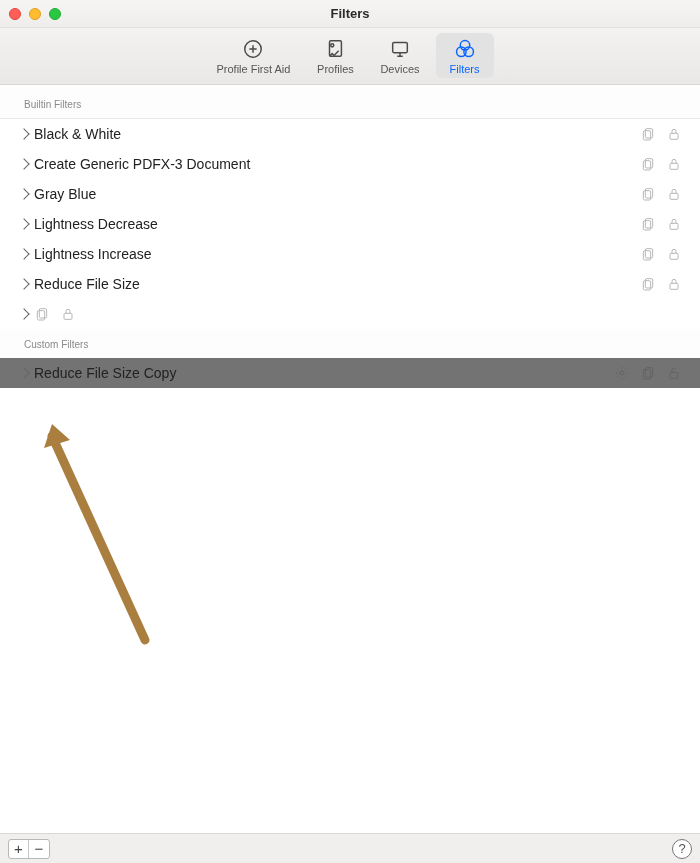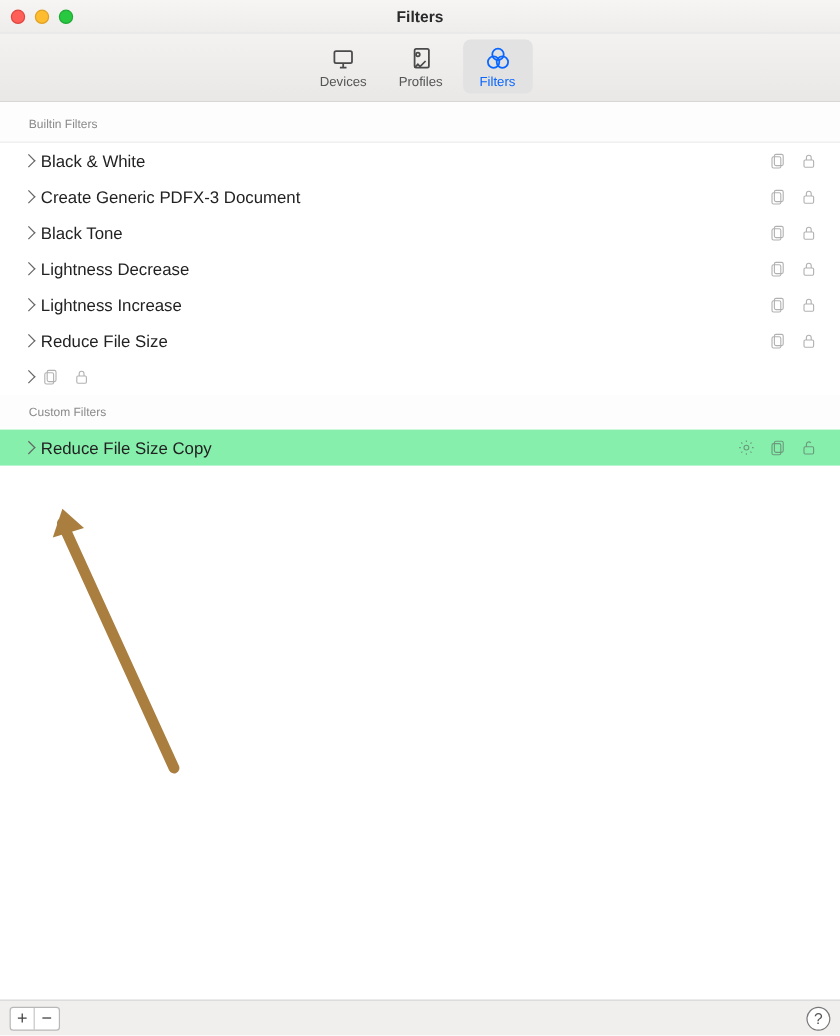--- a/index.html
+++ b/index.html
@@ -68,21 +68,21 @@
     .section-header.sub { padding-top: 10px; border-top: none; border-bottom: none; }
     .list { background: #fff; }
     .row {
       display: flex;
       align-items: center;
       padding: 6px 12px 6px 20px;
       font-size: 14px;
       color: #222;
       min-height: 30px;
     }
-    .row.selected { background: #86efac; }
+    .row.selected { background: #737373; }
     .disclosure {
       width: 8px; height: 8px;
       border-right: 1.6px solid #666;
       border-bottom: 1.6px solid #666;
       transform: rotate(-45deg);
       margin-right: 6px;
       flex-shrink: 0;
     }
     .row-label { flex: 1; }
     .row-icons { display: flex; gap: 10px; align-items: center; padding-right: 6px; }
@@ -139,36 +139,45 @@
     <div class="dot yellow"></div>
     <div class="dot green"></div>
   </div>
   <div class="title">Filters</div>
 </div>
 
 <div class="toolbar">
   <div class="tab">
     <div class="tab-icon">
       <svg viewBox="0 0 24 24">
-          <rect x="4" y="5" width="16" height="11" rx="1.5"></rect>
-          <path d="M9 20h6M12 16v4"></path>
+          <circle cx="12" cy="12" r="9"></circle>
+          <path d="M12 8v8M8 12h8"></path>
         </svg>
     </div>
-    <span>Devices</span>
+    <span>Profile First Aid</span>
   </div>
   <div class="tab">
     <div class="tab-icon">
       <svg viewBox="0 0 24 24">
           <rect x="6" y="3" width="13" height="17" rx="1.5"></rect>
           <circle cx="9" cy="8" r="1.7"></circle>
           <path d="M6 20l3-3 2 2 5-5"></path>
         </svg>
     </div>
     <span>Profiles</span>
   </div>
+  <div class="tab">
+    <div class="tab-icon">
+      <svg viewBox="0 0 24 24">
+          <rect x="4" y="5" width="16" height="11" rx="1.5"></rect>
+          <path d="M9 20h6M12 16v4"></path>
+        </svg>
+    </div>
+    <span>Devices</span>
+  </div>
   <div class="tab selected">
     <div class="tab-icon">
       <svg viewBox="0 0 24 24">
           <circle cx="12" cy="8" r="5.2"></circle>
           <circle cx="8" cy="15" r="5.2"></circle>
           <circle cx="16" cy="15" r="5.2"></circle>
         </svg>
     </div>
     <span>Filters</span>
   </div>
@@ -199,21 +208,21 @@
             <rect x="5" y="7" width="11" height="14" rx="2"></rect>
           </svg></span>
       <span class="ricon"><svg viewBox="0 0 24 24">
             <rect x="6" y="11" width="12" height="9" rx="1.5"></rect>
             <path d="M9 11V8a3 3 0 016 0v3"></path>
           </svg></span>
     </div>
   </div>
   <div class="row">
     <div class="disclosure"></div>
-    <span class="row-label">Black Tone</span>
+    <span class="row-label">Gray Blue</span>
     <div class="row-icons">
       <span class="ricon"><svg viewBox="0 0 24 24">
             <rect x="8" y="4" width="11" height="14" rx="2"></rect>
             <rect x="5" y="7" width="11" height="14" rx="2"></rect>
           </svg></span>
       <span class="ricon"><svg viewBox="0 0 24 24">
             <rect x="6" y="11" width="12" height="9" rx="1.5"></rect>
             <path d="M9 11V8a3 3 0 016 0v3"></path>
           </svg></span>
     </div>

